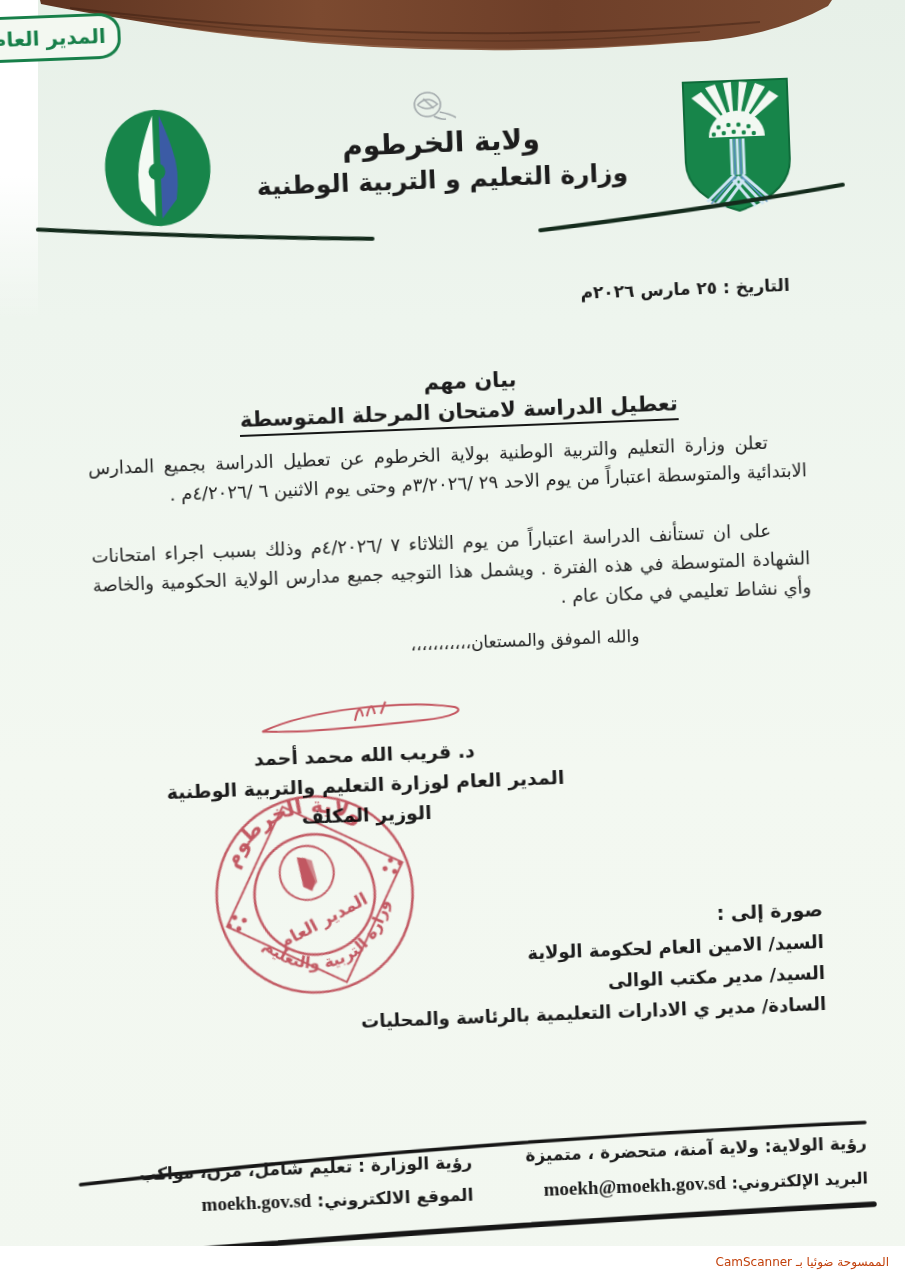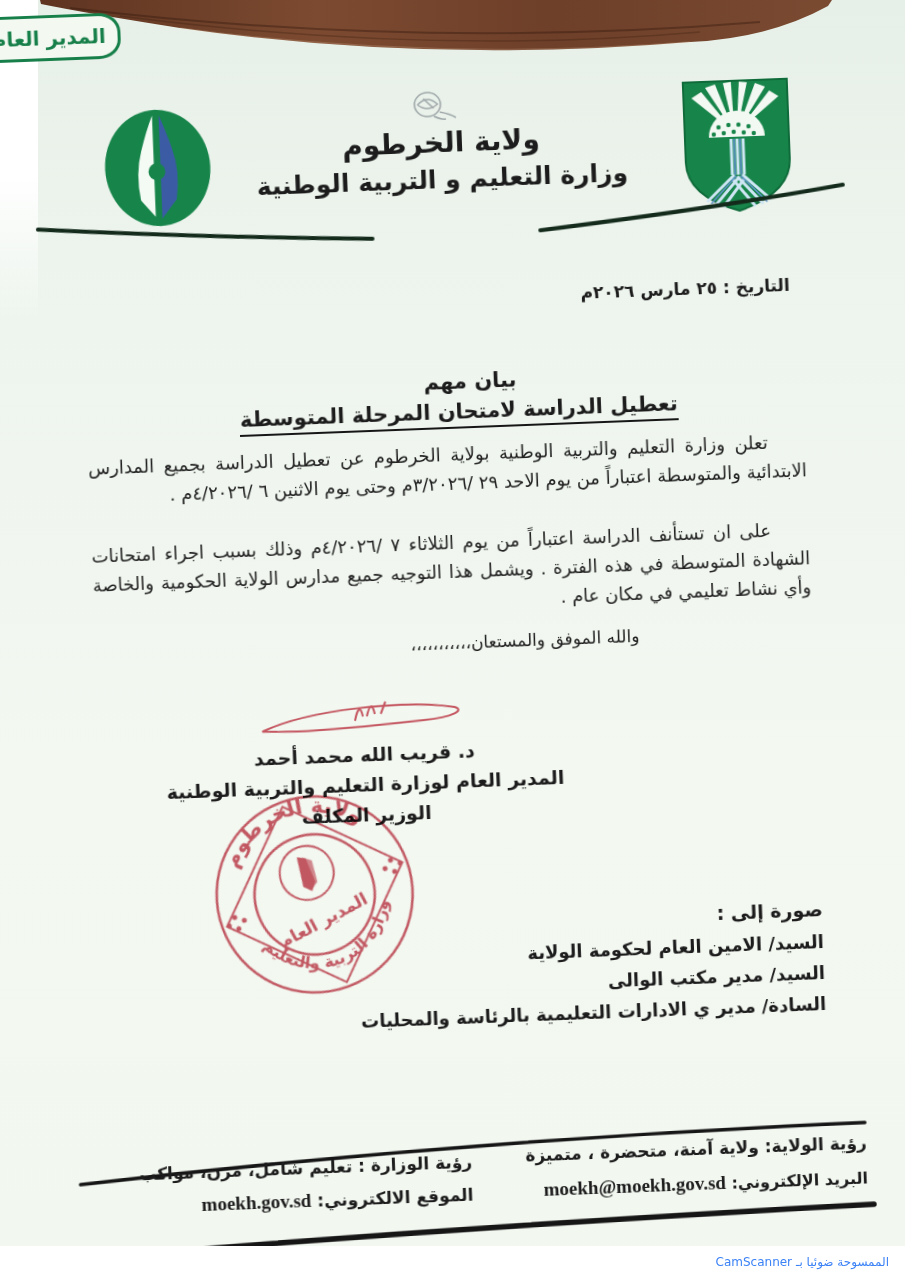--- a/index.html
+++ b/index.html
@@ -8,21 +8,21 @@
     background:linear-gradient(180deg,#e7f0e8 0%,#eef5ee 25%,#f3f8f1 60%,#f2f7f0 100%);
     font-family:"DejaVu Sans","Liberation Sans",sans-serif;
     color:#1c1c1c;
   }
   .abs{position:absolute;}
   
   #wood{left:0;top:0;width:905px;height:70px;}
   #left-white{left:0;top:0;width:38px;height:320px;
     background:linear-gradient(180deg,#ffffff 0%,#ffffff 55%,rgba(255,255,255,0) 100%);}
   #scan-bar{left:0;bottom:0;width:905px;height:34px;background:#ffffff;}
-  #watermark{right:16px;top:9px;font-size:12px;color:#3b82f6;direction:rtl;}
+  #watermark{right:16px;top:9px;font-size:12px;color:#c2410c;direction:rtl;}
   
   #content{left:0;top:0;width:905px;height:1280px;transform:rotate(-2.2deg);transform-origin:452px 640px;}
   
   #logo-left{left:116px;top:90px;width:122px;height:134px;}
   #basmala{left:424px;top:86px;width:58px;height:44px;opacity:.75;}
   #head-text{left:230px;top:126px;width:460px;text-align:center;direction:rtl;}
   #head-text .state{font-size:28px;font-weight:bold;letter-spacing:1px;}
   #head-text .ministry{font-size:25px;font-weight:bold;margin-top:6px;}
   #emblem-right{left:694px;top:86px;width:124px;height:142px;}
   #divider{left:36px;top:188px;width:836px;height:80px;}

